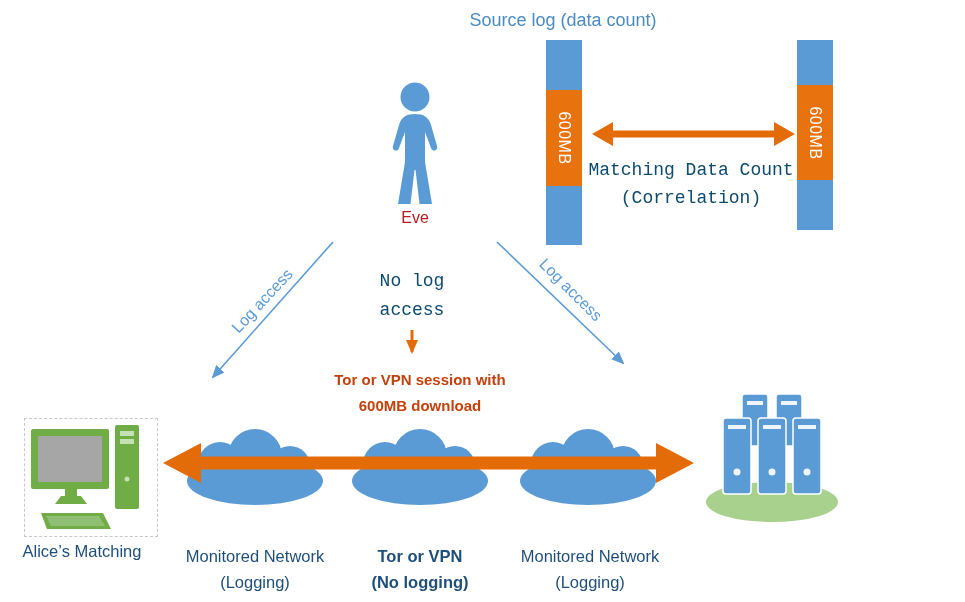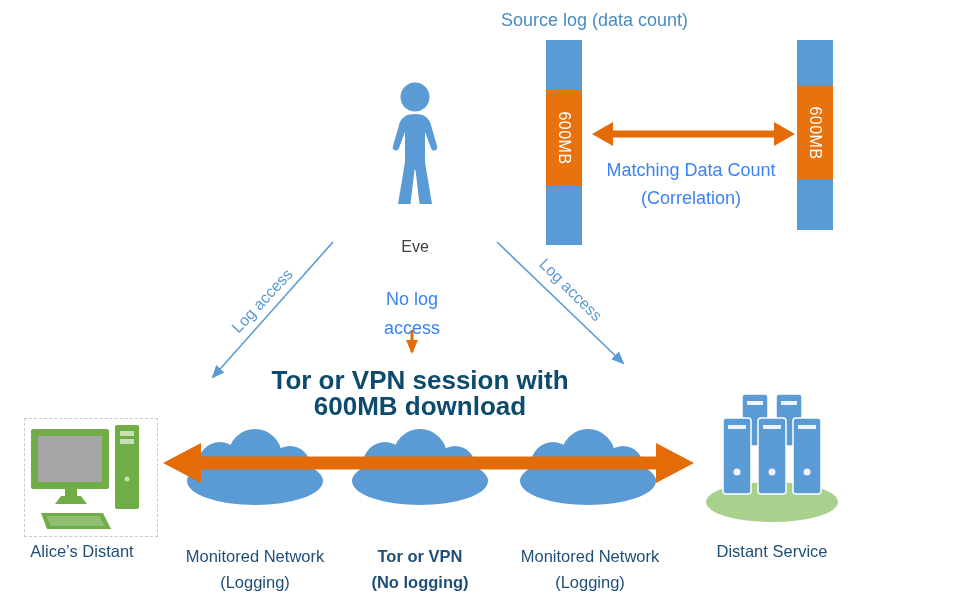--- a/index.html
+++ b/index.html
@@ -9,44 +9,44 @@
   }
   .abs{position:absolute;}
   .center{text-align:center;}
   .pre{white-space:pre-line;}
   
   .layer-icons{z-index:1;}
   .layer-arrows{z-index:2;}
   .layer-text{z-index:3;}
 
   
-  .blue-label{color:#4a8bc2;font-size:18px;text-align:right;}
-  
-  .orange-label{color:#3b82f6;font-size:18px;}
-  .session-label{color:#0c4a6e;font-size:26px;font-weight:bold;line-height:26px;}
+  .blue-label{color:#4a8bc2;font-size:18px;}
+  
+  .orange-label{color:#0c4a6e;font-size:18px;font-family:Liberation Mono, monospace;}
+  .session-label{color:#c2410c;font-size:15px;font-weight:bold;line-height:26px;}
   
   .dark-label{color:#1f4e79;font-size:16.5px;line-height:26px;}
-  .eve-label{color:#404040;font-size:16px;margin-top:29px;}
+  .eve-label{color:#b91c1c;font-size:16px;}
 
   
   .bar{position:absolute;width:36px;background:#5b9bd5;z-index:2;}
   .bar-left{left:546px;top:40px;height:205px;}
   .bar-right{left:797px;top:40px;height:190px;}
   .bar-seg{position:absolute;left:0;right:0;background:#e8720d;display:flex;align-items:center;justify-content:center;}
   .bar-seg-left{top:50px;height:96px;}
   .bar-seg-right{top:45px;height:95px;}
   .vtext{color:#ffffff;font-size:16px;white-space:nowrap;transform:rotate(90deg);letter-spacing:0.5px;}
 
   
   .rot-label{color:#5b9bd5;font-size:16px;width:125px;text-align:center;}
   .rot-left{left:200px;top:292px;transform:rotate(-47deg);}
   .rot-right{left:508px;top:281px;transform:rotate(45deg);}
 
   .correlation{left:576px;top:156px;width:230px;line-height:28px;}
-  .no-log{left:352px;top:267px;width:120px;line-height:29px;margin-top:18px;}
+  .no-log{left:352px;top:267px;width:120px;line-height:29px;}
 
   svg{display:block;}
 </style>
 </head>
 <body>
 
 <div class="canvas">
 
   <svg class="abs layer-icons" style="left:383px;top:82px;" width="64" height="126" viewBox="0 0 64 126">
     <circle cx="32" cy="15" r="14.5" fill="#5b9bd5"></circle>
@@ -177,26 +177,25 @@
   <div class="abs layer-text rot-label rot-left">Log access</div>
 
   <div class="abs layer-text rot-label rot-right">Log access</div>
 
   <div class="abs layer-text orange-label center pre no-log">No log
 access</div>
 
   <div class="abs layer-text session-label center pre" style="left:270px;top:367px;width:300px;">Tor or VPN session with
 600MB download</div>
 
-  <div class="abs layer-text dark-label center" style="left:2px;top:538px;width:160px;">Alice’s Distant</div>
+  <div class="abs layer-text dark-label center" style="left:2px;top:538px;width:160px;">Alice’s Matching</div>
 
   <div class="abs layer-text dark-label center pre" style="left:165px;top:543px;width:180px;">Monitored Network
 (Logging)</div>
 
   <div class="abs layer-text dark-label center pre" style="left:330px;top:543px;width:180px;font-weight:bold;">Tor or VPN
 (No logging)</div>
 
   <div class="abs layer-text dark-label center pre" style="left:500px;top:543px;width:180px;">Monitored Network
 (Logging)</div>
 
-  <div class="abs layer-text dark-label center" style="left:682px;top:538px;width:180px;">Distant Service</div>
 
 </div>
 
 </body></html>

